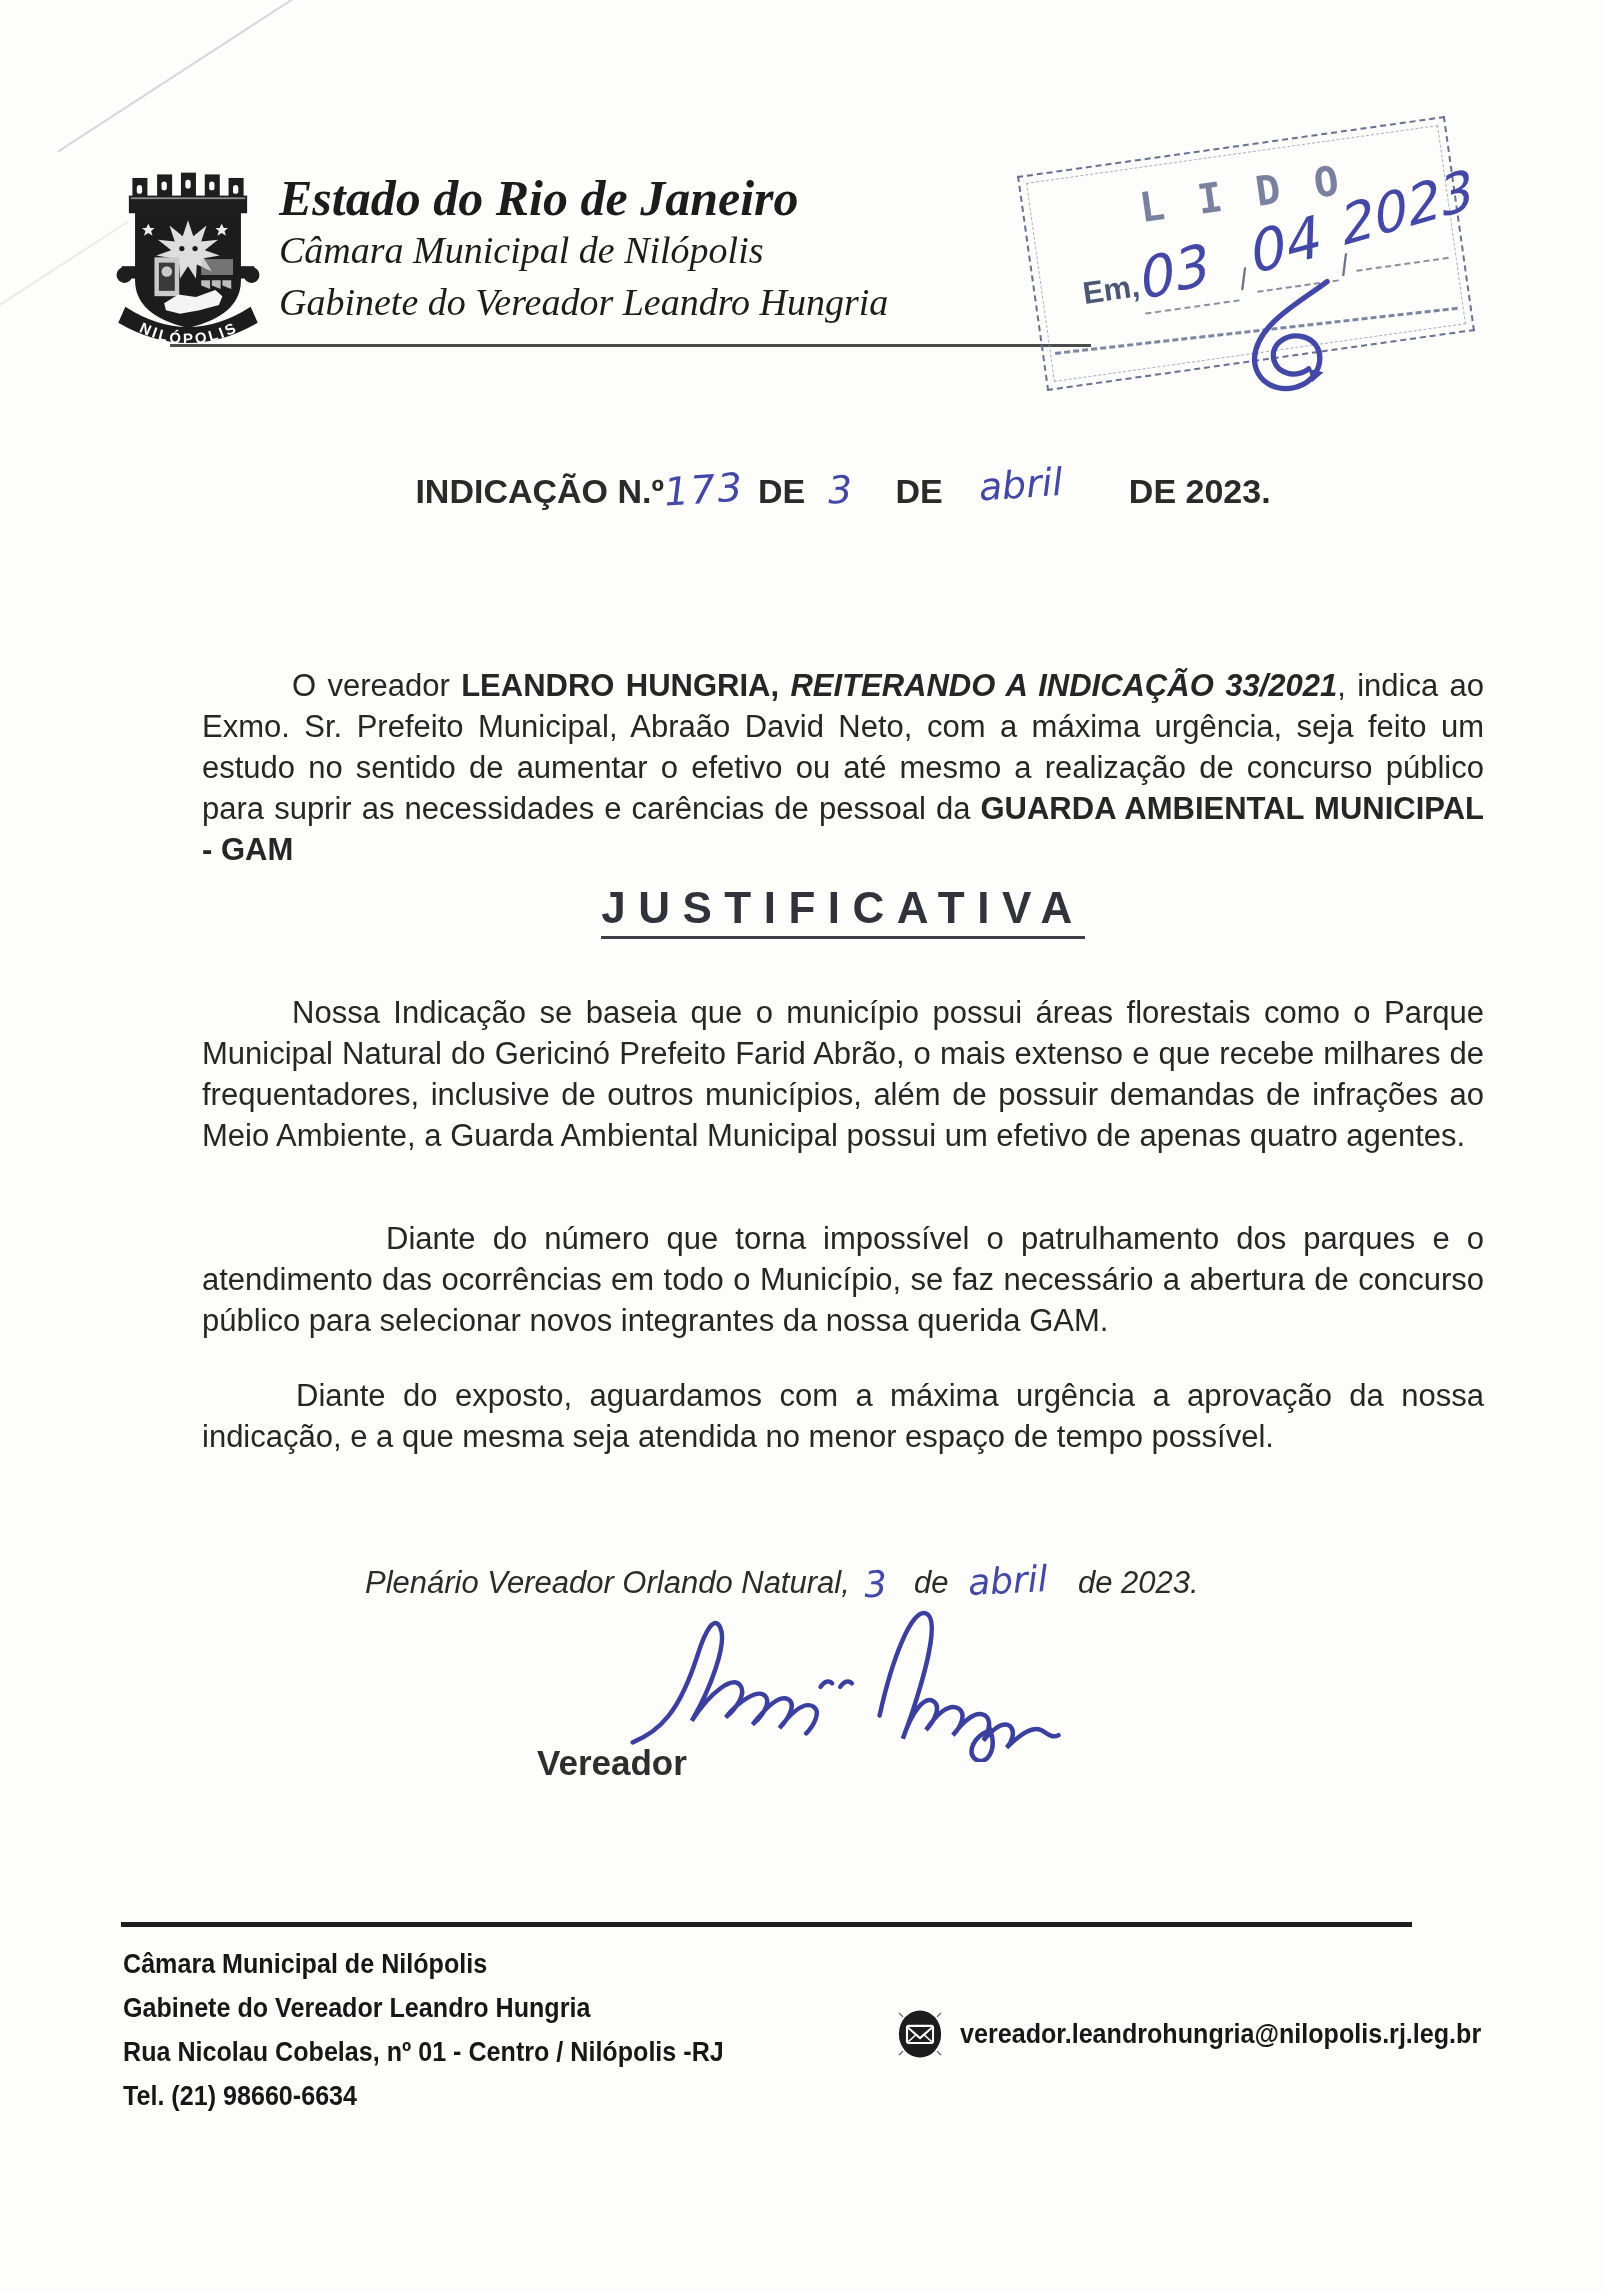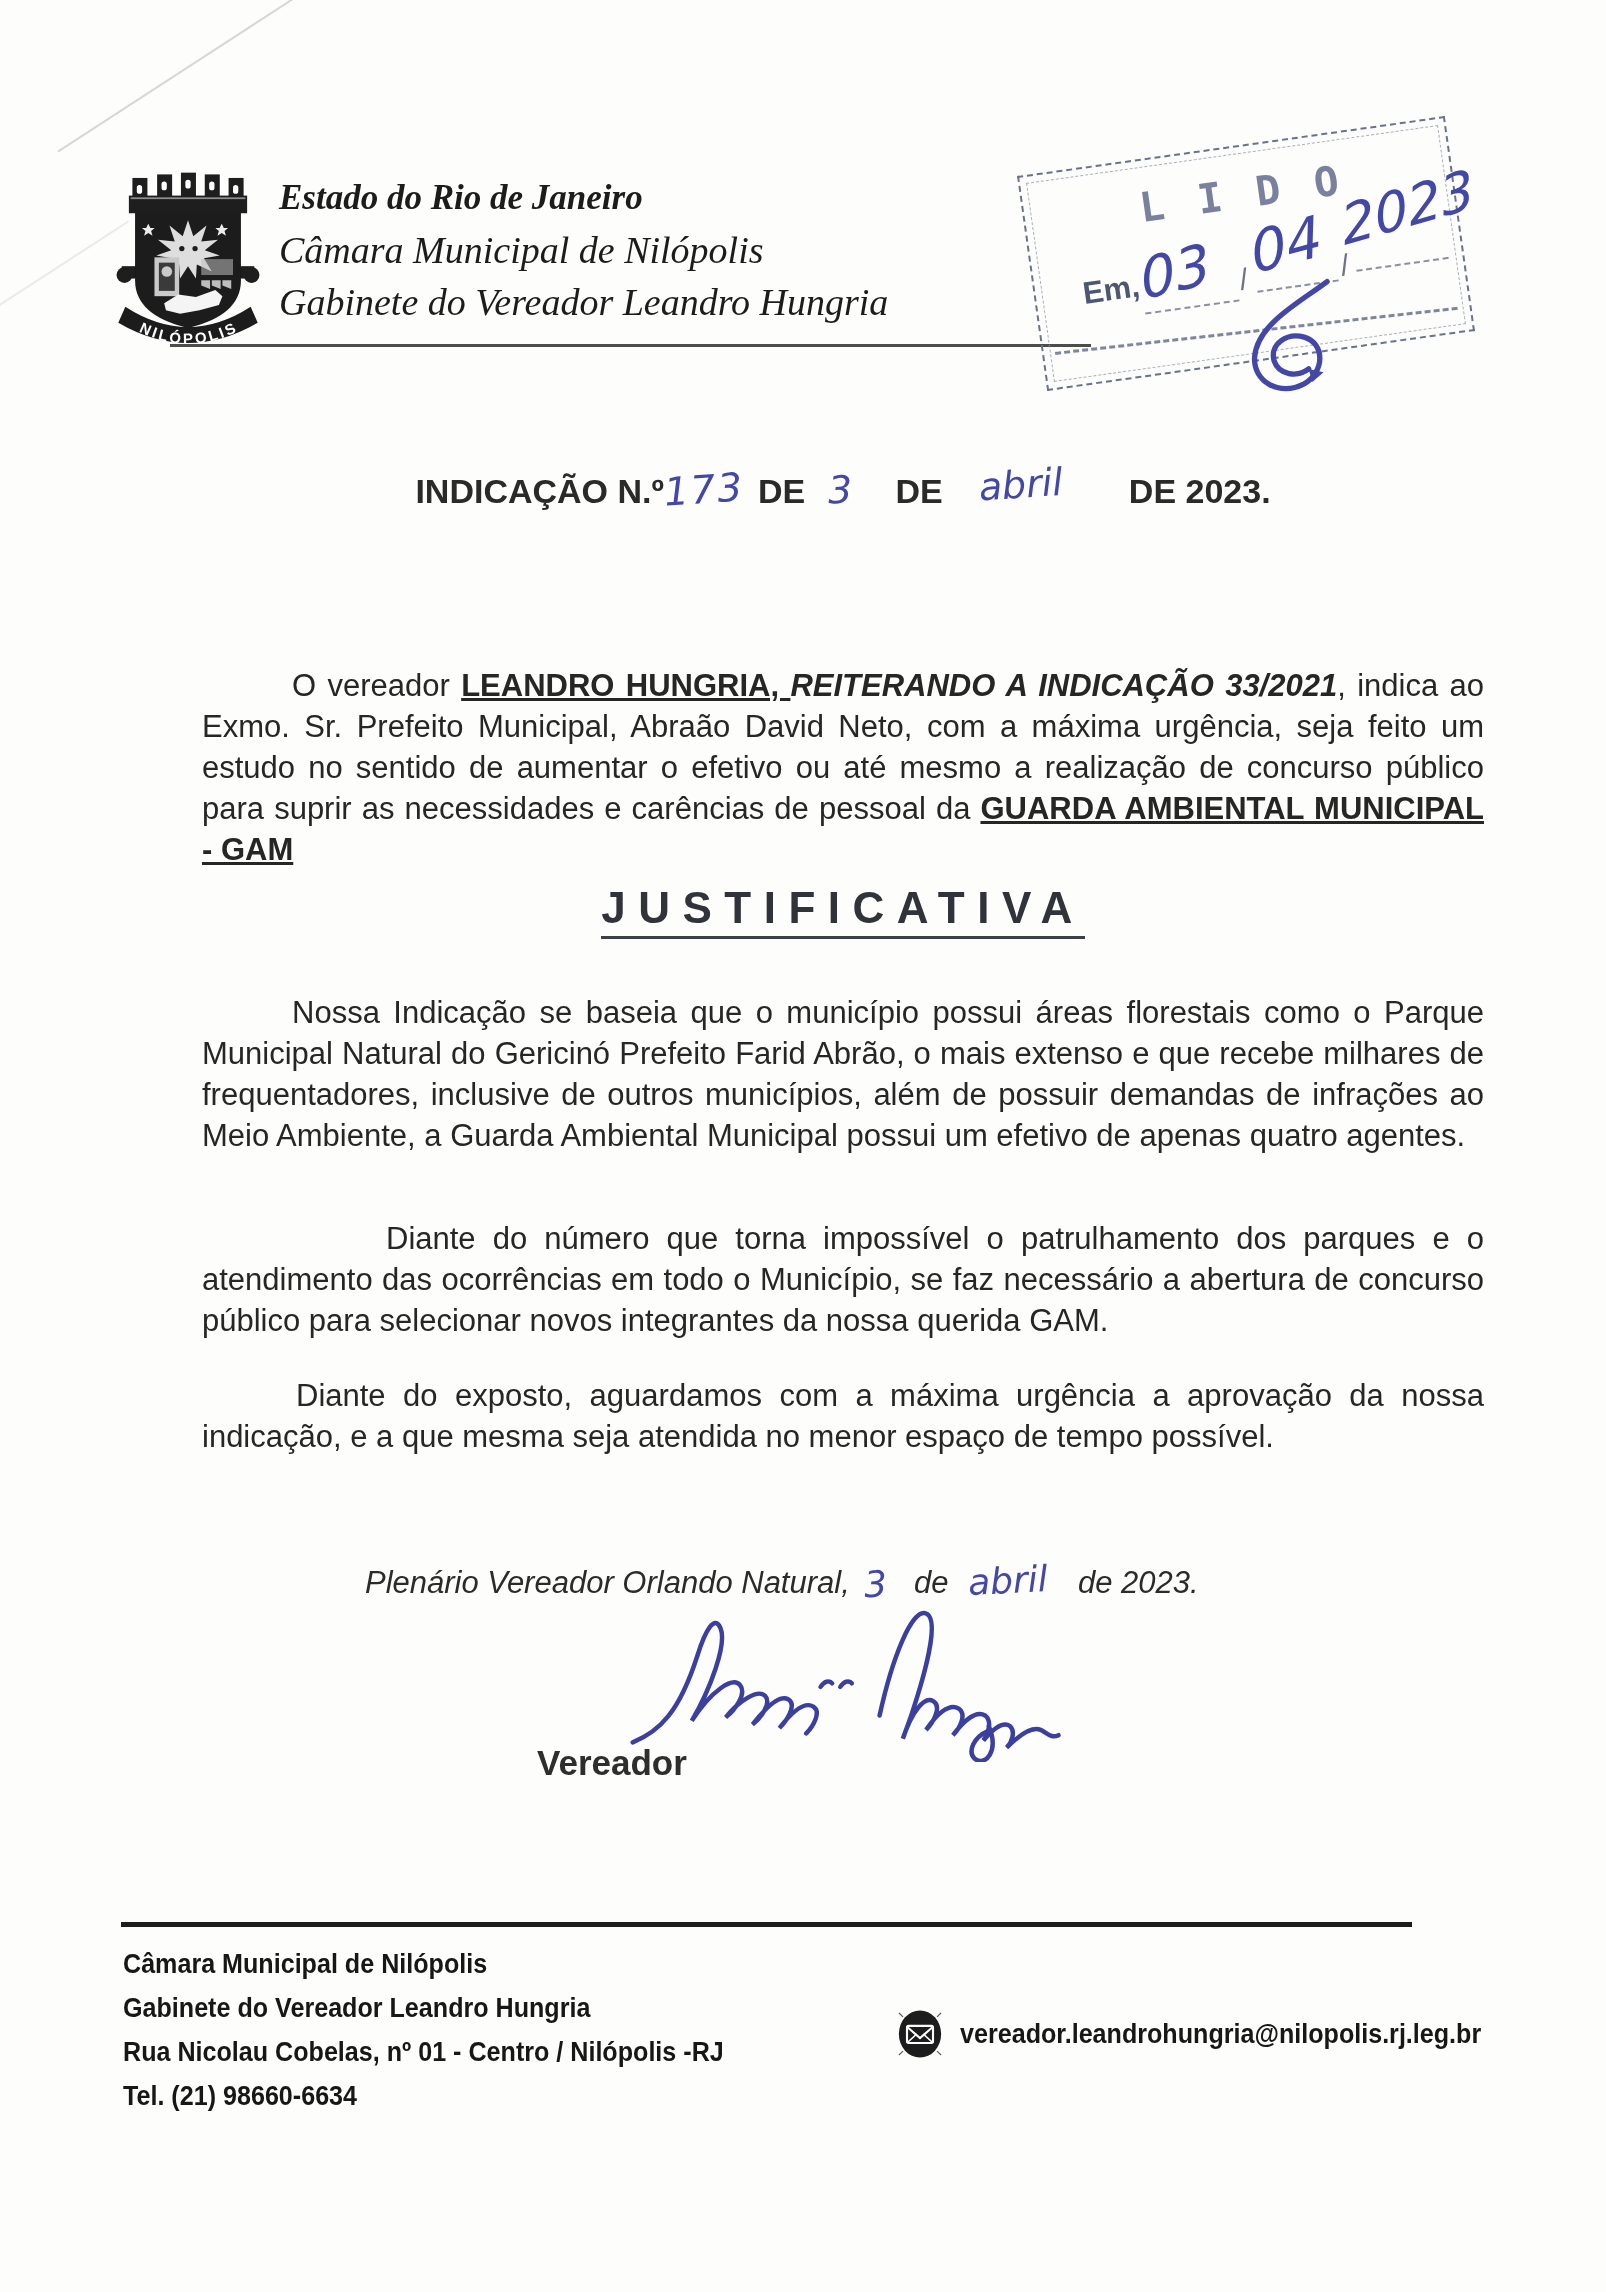--- a/index.html
+++ b/index.html
@@ -12,21 +12,21 @@
     color:#242424;
   }
   
   .artifact{position:absolute;background:rgba(125,128,140,.30);height:1.8px;}
   .artifact.a1{left:34px;top:70px;width:296px;transform:rotate(-33deg);}
   .artifact.a2{left:-36px;top:269px;width:179px;transform:rotate(-33deg);opacity:.5;}
 
   
   .logo{position:absolute;left:113px;top:167px;width:150px;height:186px;}
   .header-text{position:absolute;left:279px;top:172px;font-family:"Liberation Serif",serif;font-style:italic;line-height:52px;color:#1c1c1c;}
-  .header-text .l1{font-size:35px;font-weight:700;}
+  .header-text .l1{font-size:50px;font-weight:700;}
   .header-text .l2,.header-text .l3{font-size:38px;}
   .header-rule{position:absolute;left:170px;top:344px;width:921px;height:2.7px;background:#4a4d49;}
 
   
   .stamp{position:absolute;left:1030px;top:145px;width:428px;height:213px;
     transform:rotate(-8deg);border:2.7px dashed var(--stamp-blue);}
   .stamp-inner{position:absolute;inset:6.3px;border:1.8px dashed #8d95ad;opacity:.75;}
   .stamp-extra{position:absolute;left:10.7px;right:12.5px;bottom:27px;border-bottom:3.6px dashed var(--stamp-blue);transform:rotate(1.6deg);opacity:.85;}
   .stamp-word{position:absolute;left:115px;top:23px;font-size:41px;font-weight:700;
     letter-spacing:34px;color:var(--stamp-blue);opacity:.88;font-family:"DejaVu Sans Mono",monospace;}
@@ -51,21 +51,21 @@
   .t-day{display:inline-block;font-size:38px;margin:0 43px 0 23px;transform:rotate(-2deg);}
   .t-month{display:inline-block;font-size:38px;margin:0 66px 0 36px;transform:rotate(-4deg) translateY(-5.4px);}
 
   
   .bodyblock{position:absolute;left:202px;width:1282px;font-size:31px;line-height:41px;
     text-align:justify;color:#262626;}
   .p1{top:665px;text-indent:90px;}
   .p2{top:992px;text-indent:90px;}
   .p3{top:1218px;text-indent:184px;}
   .p4{top:1375px;text-indent:94px;}
-  .b{font-weight:700;text-decoration:underline;} .bi{font-weight:700;font-style:italic;}
+  .b{font-weight:700;} .bi{font-weight:700;font-style:italic;}
   .just-head{position:absolute;left:202px;top:883px;width:1282px;text-align:center;}
   .just-head span{font-size:44px;font-weight:700;letter-spacing:12.5px;color:#30343a;
     border-bottom:3.6px solid #3c4146;padding-bottom:3.6px;}
 
   
   .place-date{position:absolute;left:365px;top:1560px;font-size:31px;font-style:italic;color:#2b2b2b;white-space:nowrap;}
   .pd-day{display:inline-block;font-size:36px;margin:0 27px 0 14.3px;transform:rotate(-3deg) translateY(3.6px);}
   .pd-month{display:inline-block;font-size:36px;margin:0 30px 0 19.7px;transform:rotate(-3deg);}
 
   

